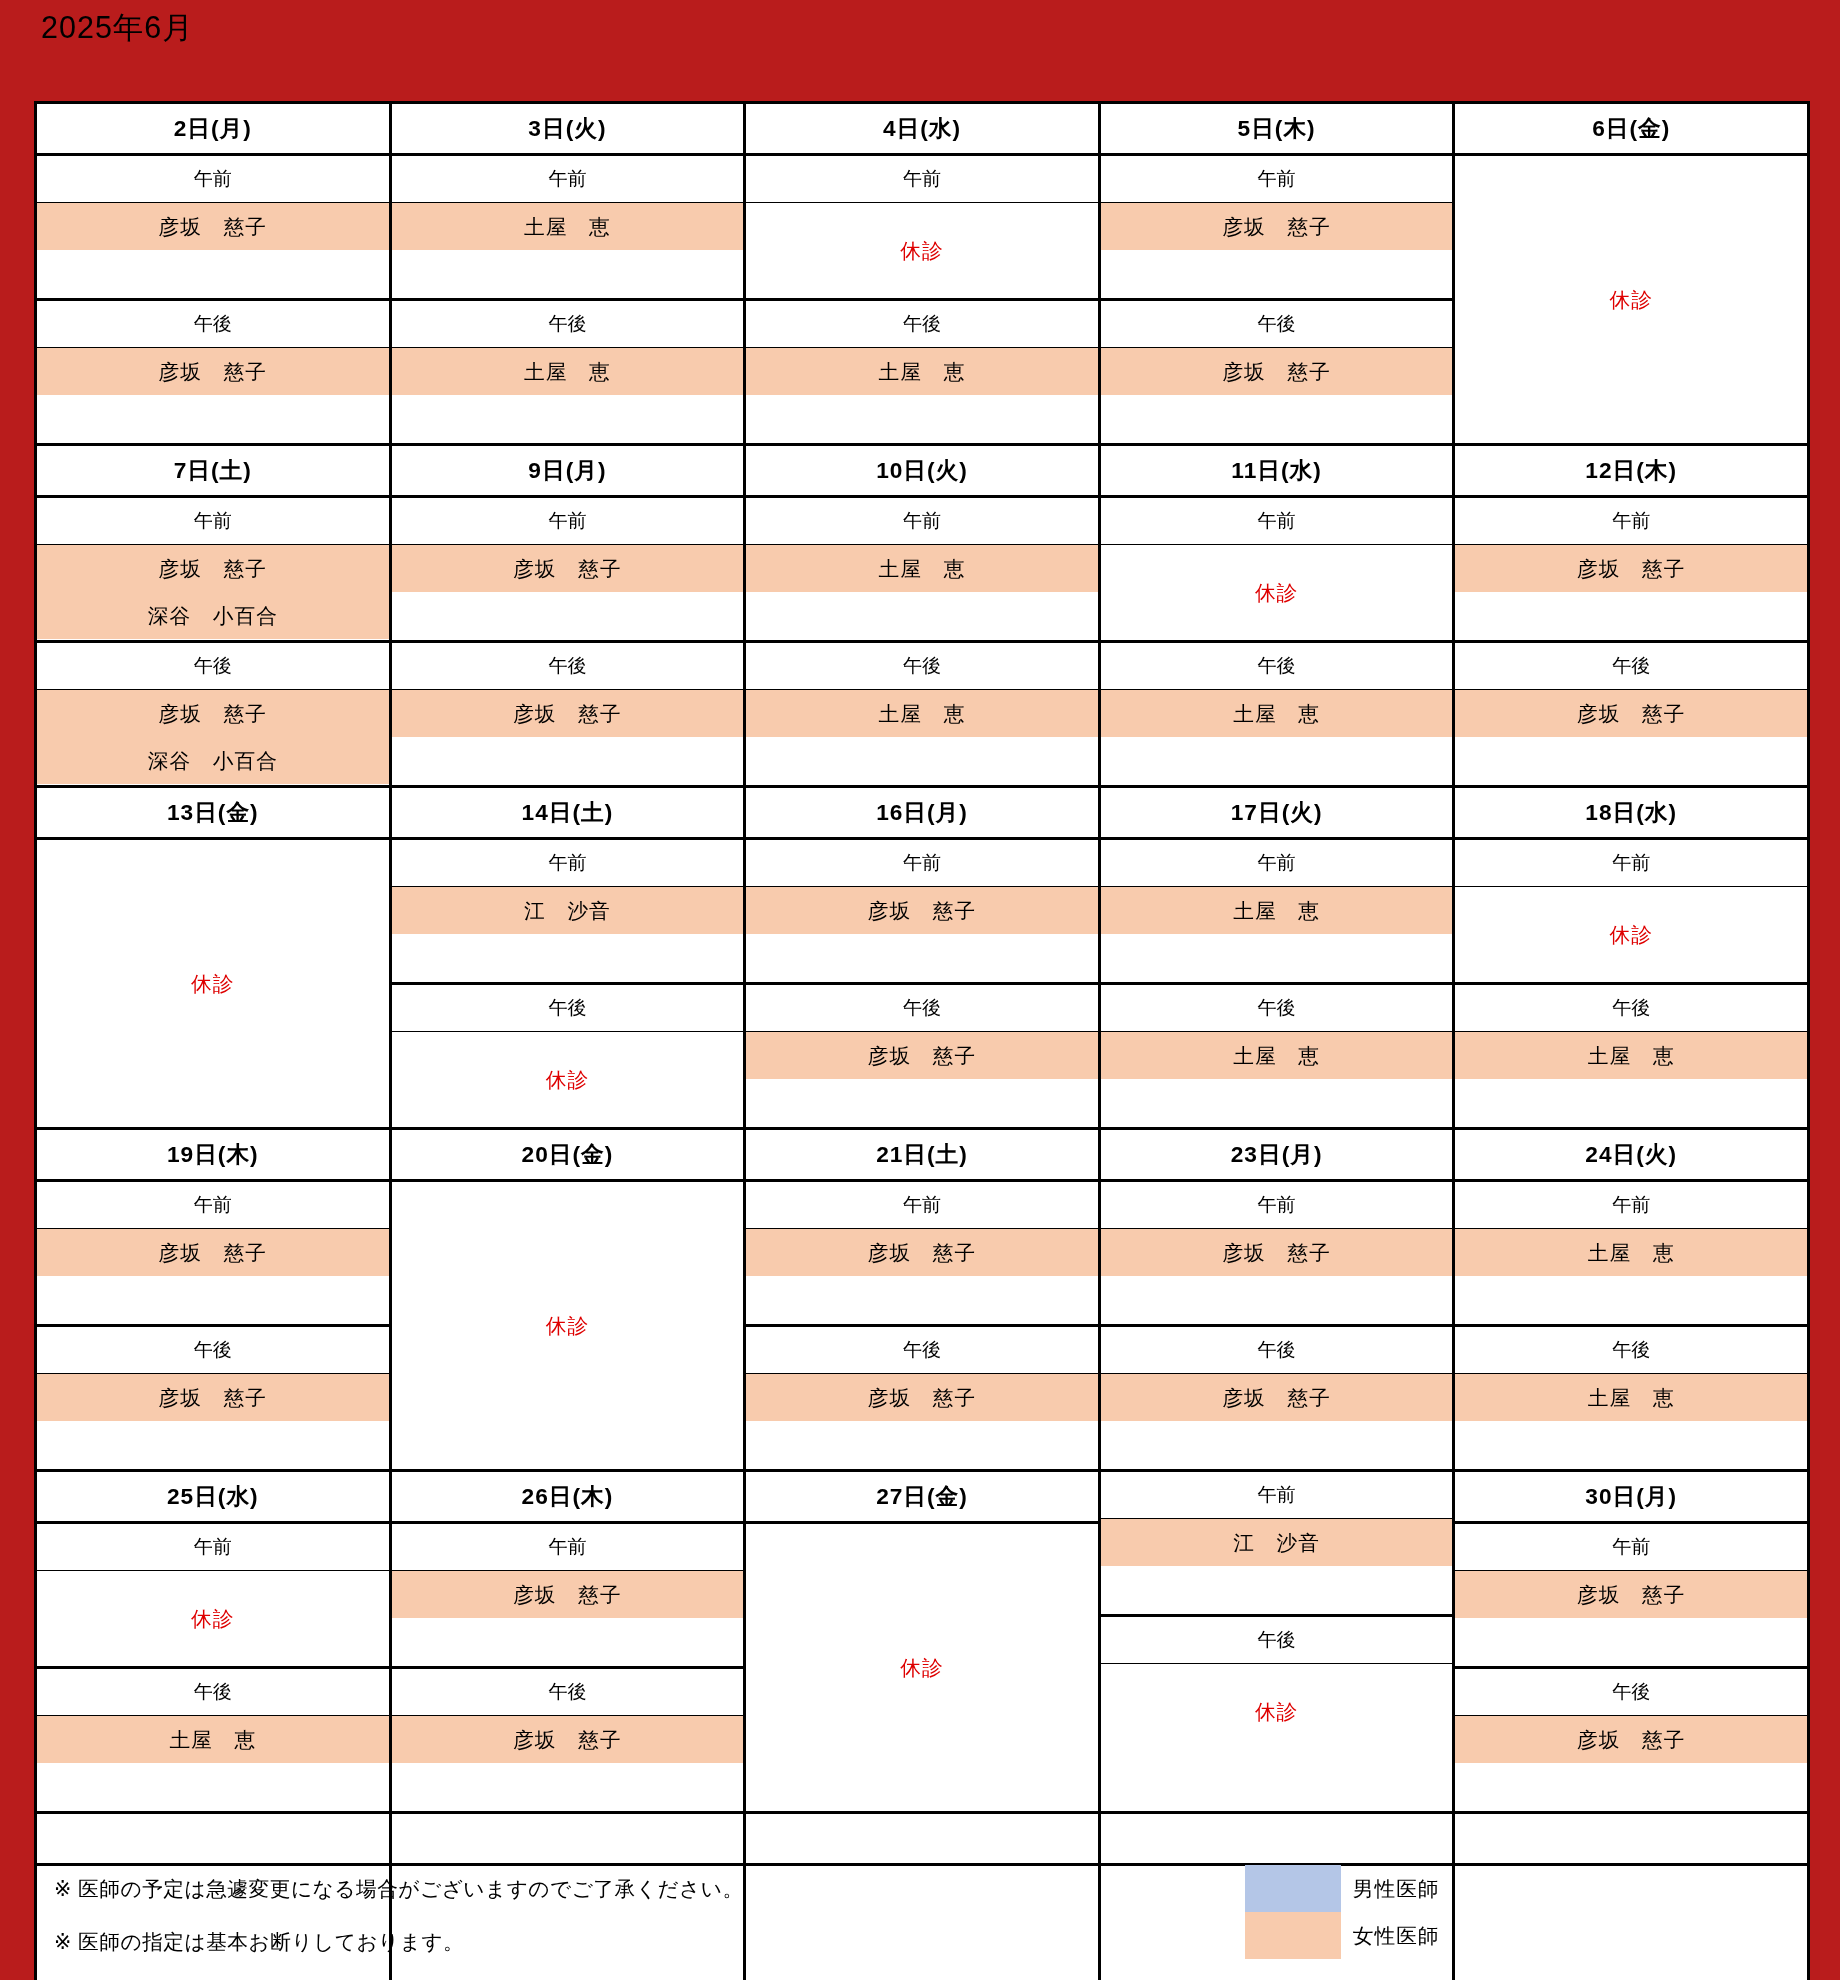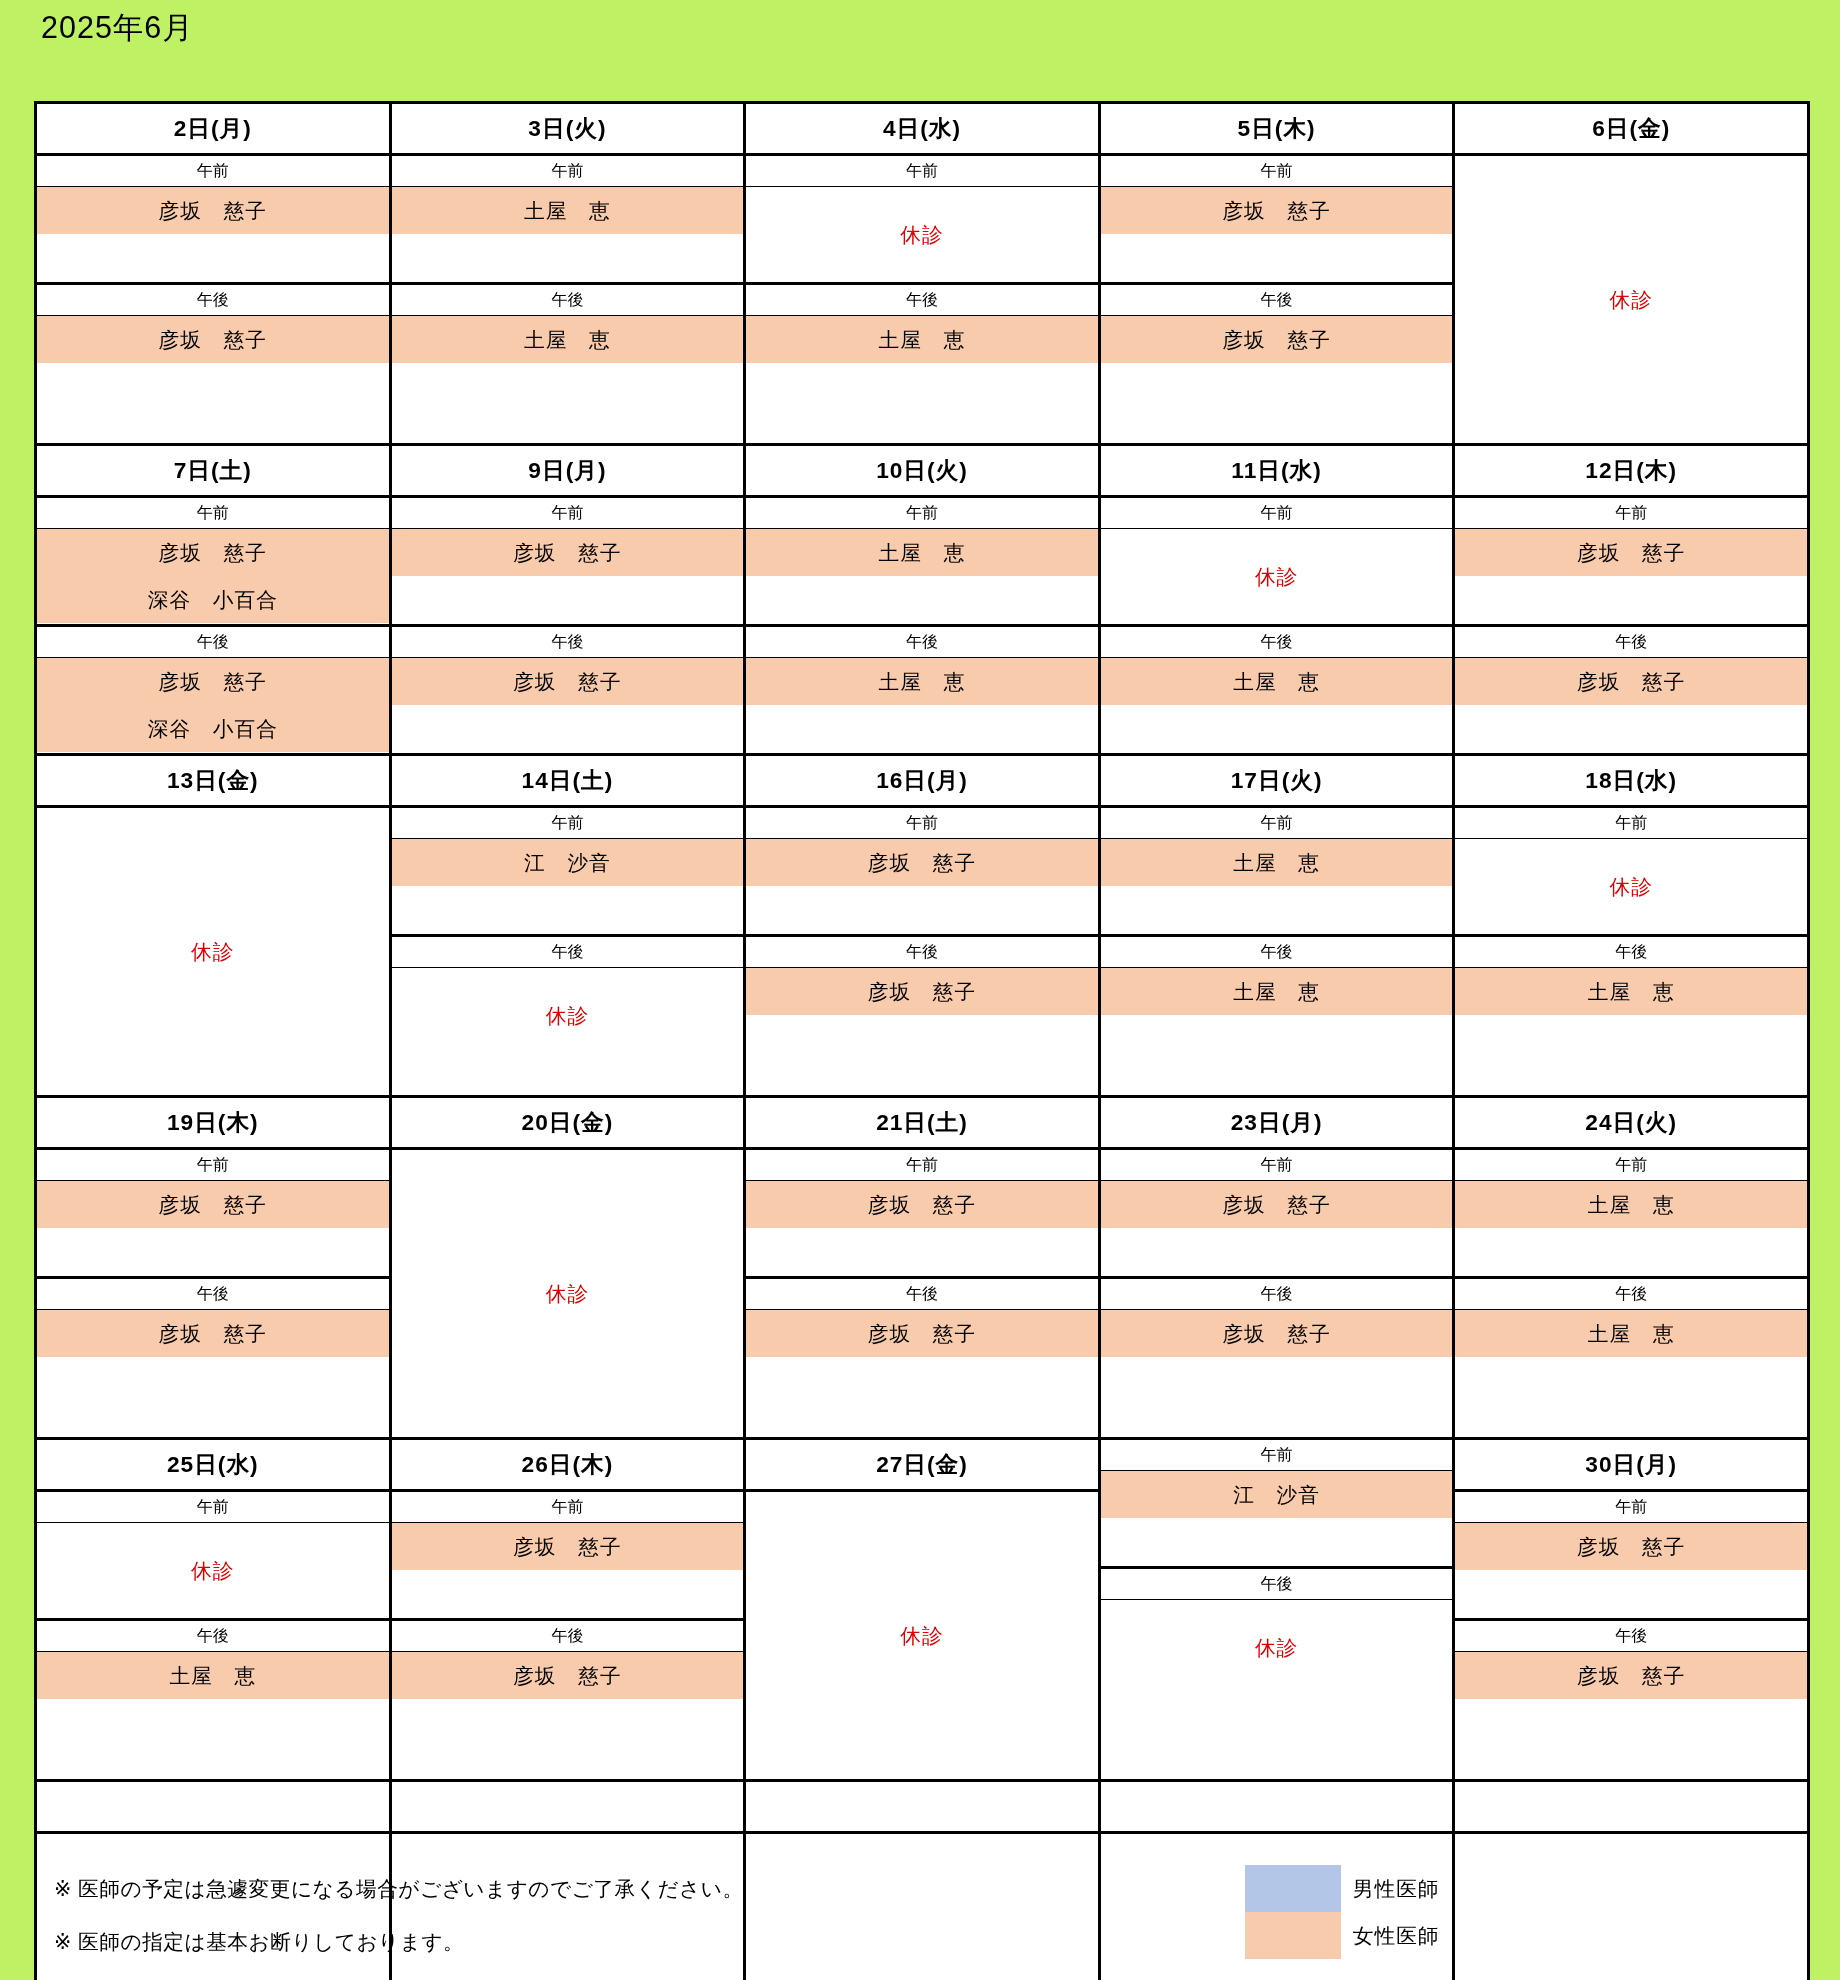--- a/index.html
+++ b/index.html
@@ -1,28 +1,28 @@
 <!DOCTYPE html>
 <html style="--female: #F8CBAD; --male: #B4C6E7; --closed: #DE0000;"><head>
 <meta charset="utf-8">
 <style>
   html,body{margin:0;padding:0;background:#fff;}
-  .page{position:relative;width:1840px;height:1980px;background:#bef264;
+  .page{position:relative;width:1840px;height:1980px;background:#b91c1c;
         font-family:"Liberation Sans","DejaVu Sans",sans-serif;color:#000;overflow:hidden;}
   .title{position:absolute;left:41px;top:7.9px;font-size:30.5px;letter-spacing:1px;}
   .table{position:absolute;left:34px;top:101px;width:1773px;
          border-top:3px solid #000;border-left:3px solid #000;
          display:grid;grid-template-columns:repeat(5,1fr);}
   .day-cell{border-right:3px solid #000;border-bottom:3px solid #000;
             display:flex;flex-direction:column;background:#fff;}
   .day-header{height:52px;box-sizing:border-box;border-bottom:3px solid #000;
               display:flex;align-items:center;justify-content:center;
               font-size:22.7px;font-weight:bold;letter-spacing:1px;}
-  .session-label{height:31px;box-sizing:border-box;border-bottom:1.5px solid #000;
-                 display:flex;align-items:center;justify-content:center;font-size:16px;}
+  .session-label{height:47px;box-sizing:border-box;border-bottom:1.5px solid #000;
+                 display:flex;align-items:center;justify-content:center;font-size:19px;}
   .names-area{height:98px;box-sizing:border-box;border-bottom:3px solid #000;
               display:flex;flex-direction:column;}
   .names-area.pm{height:95px;border-bottom:none;}
   .names-area.closed-area{align-items:center;justify-content:center;}
   .name-band{height:47px;flex:0 0 47px;display:flex;align-items:center;justify-content:center;
              font-size:20.7px;letter-spacing:1px;}
   .name-band.female{background:var(--female,#F8CBAD);}
   .closed-text{color:var(--closed,#DE0000);font-size:20.7px;letter-spacing:1px;}
   .day-body{height:287px;box-sizing:border-box;display:flex;flex-direction:column;}
   .day-body.closed-area{align-items:center;justify-content:center;}

